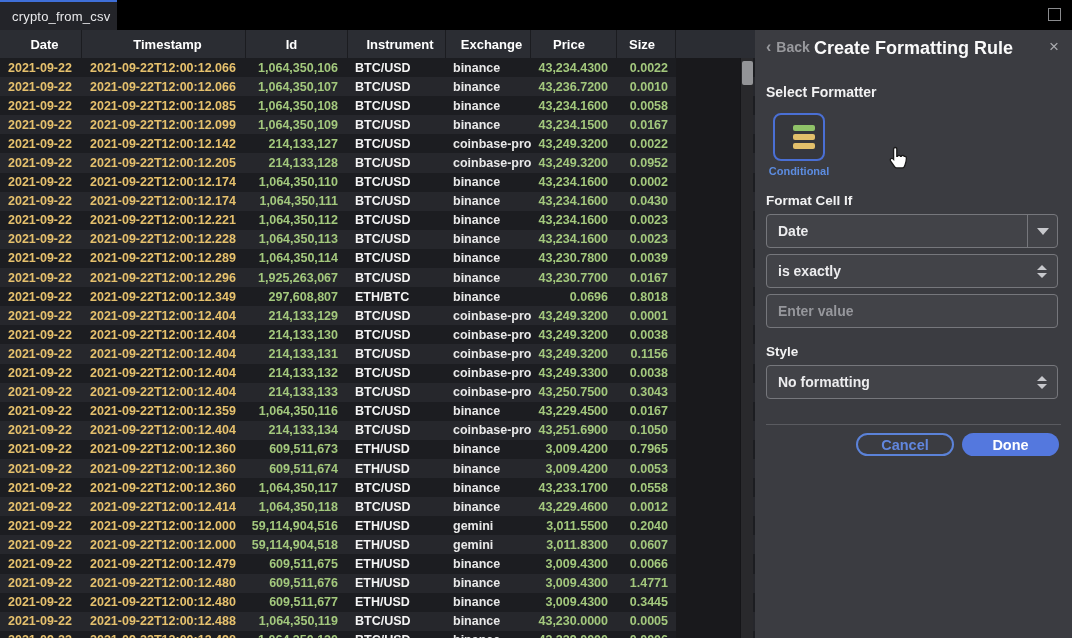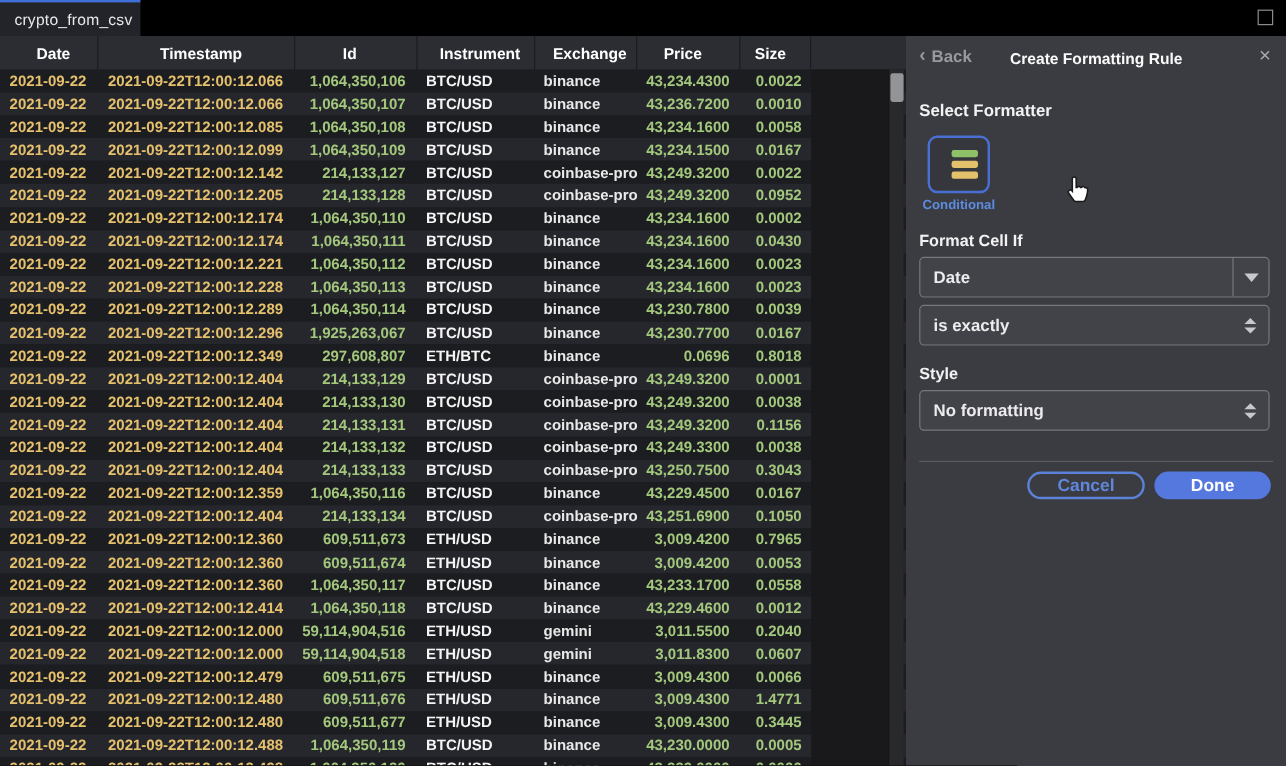--- a/index.html
+++ b/index.html
@@ -56,21 +56,21 @@
   .vscroll { position:absolute; left:740px; top:28px; width:13px; height:580px; background:#29292c; border-left:1px solid #151518; }
   .vthumb { position:absolute; left:1px; top:3px; width:11px; height:24px; background:#939497; border-radius:2px; }
   
   .panel {
     position:absolute; left:755px; top:30px; width:317px; height:608px;
     background:#3b3c41; color:#f0f0f1;
   }
   .panel-header { position:relative; height:36px; display:flex; align-items:center; }
   .back-btn { position:absolute; left:11px; top:9px; font-size:14px; font-weight:600; color:#98999d; cursor:default; display:flex; align-items:center; gap:5px;}
   .back-chev { font-size:16px; line-height:14px; color:#98999d; }
-  .panel-title { position:absolute; left:0; right:0; text-align:center; font-size:13px; font-weight:bold; color:#fafafa; }
+  .panel-title { position:absolute; left:0; right:0; text-align:center; font-size:18px; font-weight:bold; color:#fafafa; }
   .close-x { position:absolute; right:13px; top:8px; font-size:17px; color:#aaabaf; line-height:17px; }
   .section-label { margin:18px 0 0 11px; font-size:14px; font-weight:600; color:#f2f2f3; }
   
   .cards { display:flex; gap:22px; margin:13px 0 0 16px; }
   .card-wrap { display:flex; flex-direction:column; align-items:center; width:56px; }
   .card {
     width:52px; height:48px; border-radius:8px; background:#36373c;
     border:2px solid #808186; display:flex; flex-direction:column;
     justify-content:center; align-items:center;
   }
@@ -453,20 +453,23 @@
   </div>
 
   <div class="control">
     <span>is exactly</span>
     <div class="updown">
       <div class="tri-up"></div>
         <div class="tri-down"></div>
     </div>
   </div>
 
+  <div class="control">
+    <span class="placeholder">Enter value</span>
+  </div>
 
   <div class="form-label">Style</div>
 
   <div class="control">
     <span>No formatting</span>
     <div class="updown">
       <div class="tri-up"></div>
         <div class="tri-down"></div>
     </div>
   </div>

